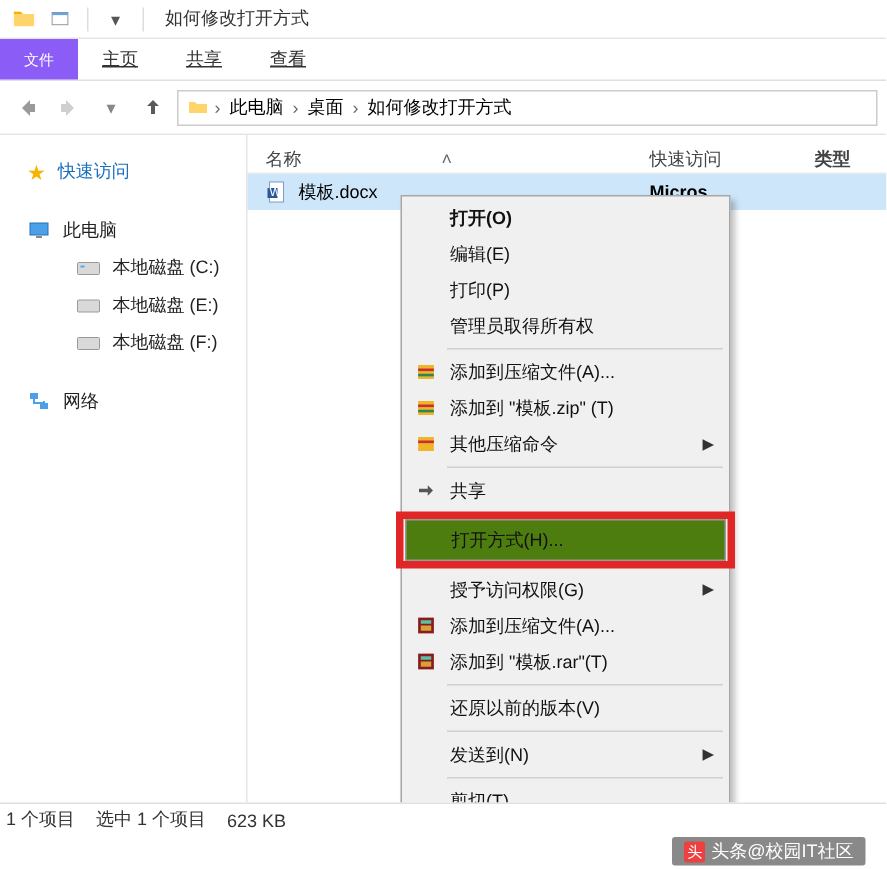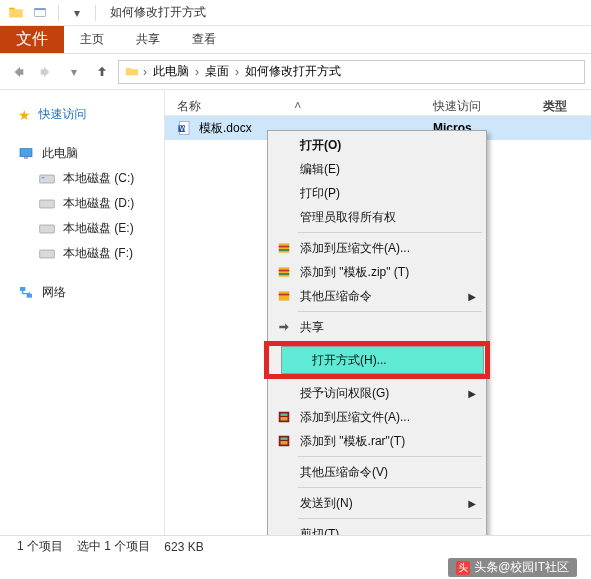--- a/index.html
+++ b/index.html
@@ -6,34 +6,34 @@
 body { background: #fff; width: 591px; height: 579px; overflow: hidden; position: relative; }
 
 .titlebar { height: 26px; display: flex; align-items: center; background: #fff; border-bottom: 1px solid #e5e5e5; }
 .titlebar .qat { display: flex; align-items: center; gap: 4px; padding-left: 6px; }
 .titlebar .qat .svgbox { width: 20px; height: 20px; display: flex; align-items: center; justify-content: center; }
 .titlebar .folder-icon { width: 18px; height: 18px; }
 .titlebar .sep { width: 1px; height: 16px; background: #ddd; margin: 0 4px; }
 .titlebar .title { margin-left: 10px; font-size: 12px; color: #333; }
 
 .ribbon-tabs { height: 28px; display: flex; align-items: stretch; border-bottom: 1px solid #e0e0e0; background: #fff; }
-.ribbon-tabs .file-tab { background: #c2410c; color: #fff; padding: 0 16px; display: flex; align-items: center; font-size: 16px; }
-.ribbon-tabs .tab { padding: 0 16px; display: flex; align-items: center; color: #333; }
+.ribbon-tabs .file-tab { background: #8b5cf6; color: #fff; padding: 0 16px; display: flex; align-items: center; font-size: 10px; }
+.ribbon-tabs .tab { padding: 0 16px; display: flex; align-items: center; color: #333; text-decoration: underline; }
 
 .navbar { height: 36px; display: flex; align-items: center; background: #fff; padding: 4px 6px; gap: 4px; border-bottom: 1px solid #e5e5e5; }
 .nav-btn { width: 24px; height: 24px; display: flex; align-items: center; justify-content: center; color: #999; }
 .addr-bar { flex: 1; height: 24px; border: 1px solid #ccc; display: flex; align-items: center; padding: 0 4px; gap: 2px; }
 .addr-bar .crumb { display: flex; align-items: center; gap: 4px; padding: 0 4px; height: 100%; }
 .addr-bar .chev { color: #666; }
 .addr-bar .mini-folder { width: 18px; height: 16px; }
 
 .main { display: flex; height: 445px; }
 .sidebar { width: 165px; border-right: 1px solid #e5e5e5; padding-top: 12px; overflow: hidden; }
 .sidebar .item { display: flex; align-items: center; gap: 8px; padding: 4px 0 4px 18px; color: #222; }
-.sidebar .item.indent { padding-left: 39px; }
+.sidebar .item.indent { padding-left: 51px; }
 .sidebar .quick { color: #1a6fbd; }
 .sidebar .star { color: #f5b400; font-size: 14px; }
 .sidebar .section-gap { height: 14px; }
 .sidebar .ico { width: 16px; height: 16px; display:flex; align-items:center; justify-content:center; }
 
 .content { flex: 1; position: relative; }
 .col-headers { height: 26px; border-bottom: 1px solid #e8e8e8; display: flex; align-items: flex-end; color: #444; }
 .col-headers .col { padding-left: 12px; }
 .col-name { width: 256px; }
 .col-date { width: 110px; }
@@ -44,23 +44,23 @@
 .file-row .cell { padding-left: 12px; white-space: nowrap; overflow: hidden; }
 .file-row .doc-icon { width: 16px; height: 16px; margin-right: 6px; }
 
 .context-menu { position: absolute; left: 267px; top: 130px; width: 220px; background: #f0f0f0; border: 1px solid #a7a7a7; box-shadow: 3px 3px 4px rgba(0,0,0,0.25); padding: 2px; }
 .context-menu .mi { height: 24px; display: flex; align-items: center; padding-left: 30px; position: relative; color: #111; }
 .context-menu .mi.bold { font-weight: 700; }
 .context-menu .mi .mi-icon { position: absolute; left: 6px; width: 16px; height: 16px; display:flex; align-items:center; justify-content:center; }
 .context-menu .mi .submenu-arrow { margin-left: auto; margin-right: 8px; color: #333; font-size: 10px; }
 .context-menu .sep { height: 1px; background: #d0d0d0; margin: 3px 2px 3px 28px; }
 .context-menu .highlight-box { border: 5px solid #e12626; margin: 2px -6px; padding: 0 1px; }
-.context-menu .highlight-box .mi { background: #5eead4; border: 1px solid #999; height: 28px; padding-left: 30px; margin-left: 11px; }
-
-.statusbar { position: absolute; left: 0; right: 0; bottom: 22px; height: 22px; border-top: 1px solid #e0e0e0; display: flex; align-items: center; padding-left: 17px; gap: 14px; color: #333; background:#fff; }
+.context-menu .highlight-box .mi { background: #4d7c0f; border: 1px solid #999; height: 28px; padding-left: 30px; }
+
+.statusbar { position: absolute; left: 0; right: 0; bottom: 22px; height: 22px; border-top: 1px solid #e0e0e0; display: flex; align-items: center; padding-left: 4px; gap: 14px; color: #333; background:#fff; }
 .watermark { position: absolute; right: 14px; bottom: 2px; font-size: 12px; color: #fff; background: rgba(40,40,40,0.55); padding: 1px 8px; border-radius: 2px; display:flex; align-items:center; gap:4px; }
 .watermark .hs { background:#ed4040; color:#fff; width:14px; height:14px; border-radius:2px; display:flex; align-items:center; justify-content:center; font-size:10px; }
 
 svg { display: block; }
 </style>
 </head>
 <body>
 
 <div class="titlebar">
   <div class="qat">
@@ -139,28 +139,20 @@
       <span>此电脑</span>
     </div>
     <div class="item indent">
       <span class="ico">
           <svg width="16" height="10" viewBox="0 0 24 14">
             <rect x="1" y="1" width="22" height="12" rx="1" fill="#d9d9d9" stroke="#999"></rect>
             <rect x="4" y="4" width="4" height="2" fill="#5aa7e8"></rect>
           </svg>
         </span>
       <span>本地磁盘 (C:)</span>
-    </div>
-    <div class="item indent">
-      <span class="ico">
-          <svg width="16" height="10" viewBox="0 0 24 14">
-            <rect x="1" y="1" width="22" height="12" rx="1" fill="#d9d9d9" stroke="#999"></rect>
-          </svg>
-        </span>
-      <span>本地磁盘 (D:)</span>
     </div>
     <div class="item indent">
       <span class="ico">
           <svg width="16" height="10" viewBox="0 0 24 14">
             <rect x="1" y="1" width="22" height="12" rx="1" fill="#d9d9d9" stroke="#999"></rect>
           </svg>
         </span>
       <span>本地磁盘 (E:)</span>
     </div>
     <div class="item indent">
@@ -277,21 +269,21 @@
     <span class="mi-icon">
         <svg width="14" height="14" viewBox="0 0 24 24">
           <rect x="3" y="3" width="18" height="18" fill="#8b1a1a"></rect>
           <rect x="6" y="6" width="12" height="4" fill="#5ac1a6"></rect>
           <rect x="6" y="12" width="12" height="6" fill="#d4a23b"></rect>
         </svg>
       </span>
     <span>添加到 "模板.rar"(T)</span>
   </div>
   <div class="sep"></div>
-  <div class="mi">其他压缩命令(V)</div>
+  <div class="mi">还原以前的版本(V)</div>
   <div class="sep"></div>
   <div class="mi">
     <span>发送到(N)</span>
     <span class="submenu-arrow">▶</span>
   </div>
   <div class="sep"></div>
   <div class="mi">剪切(T)</div>
 </div>
 
 <div class="statusbar">

